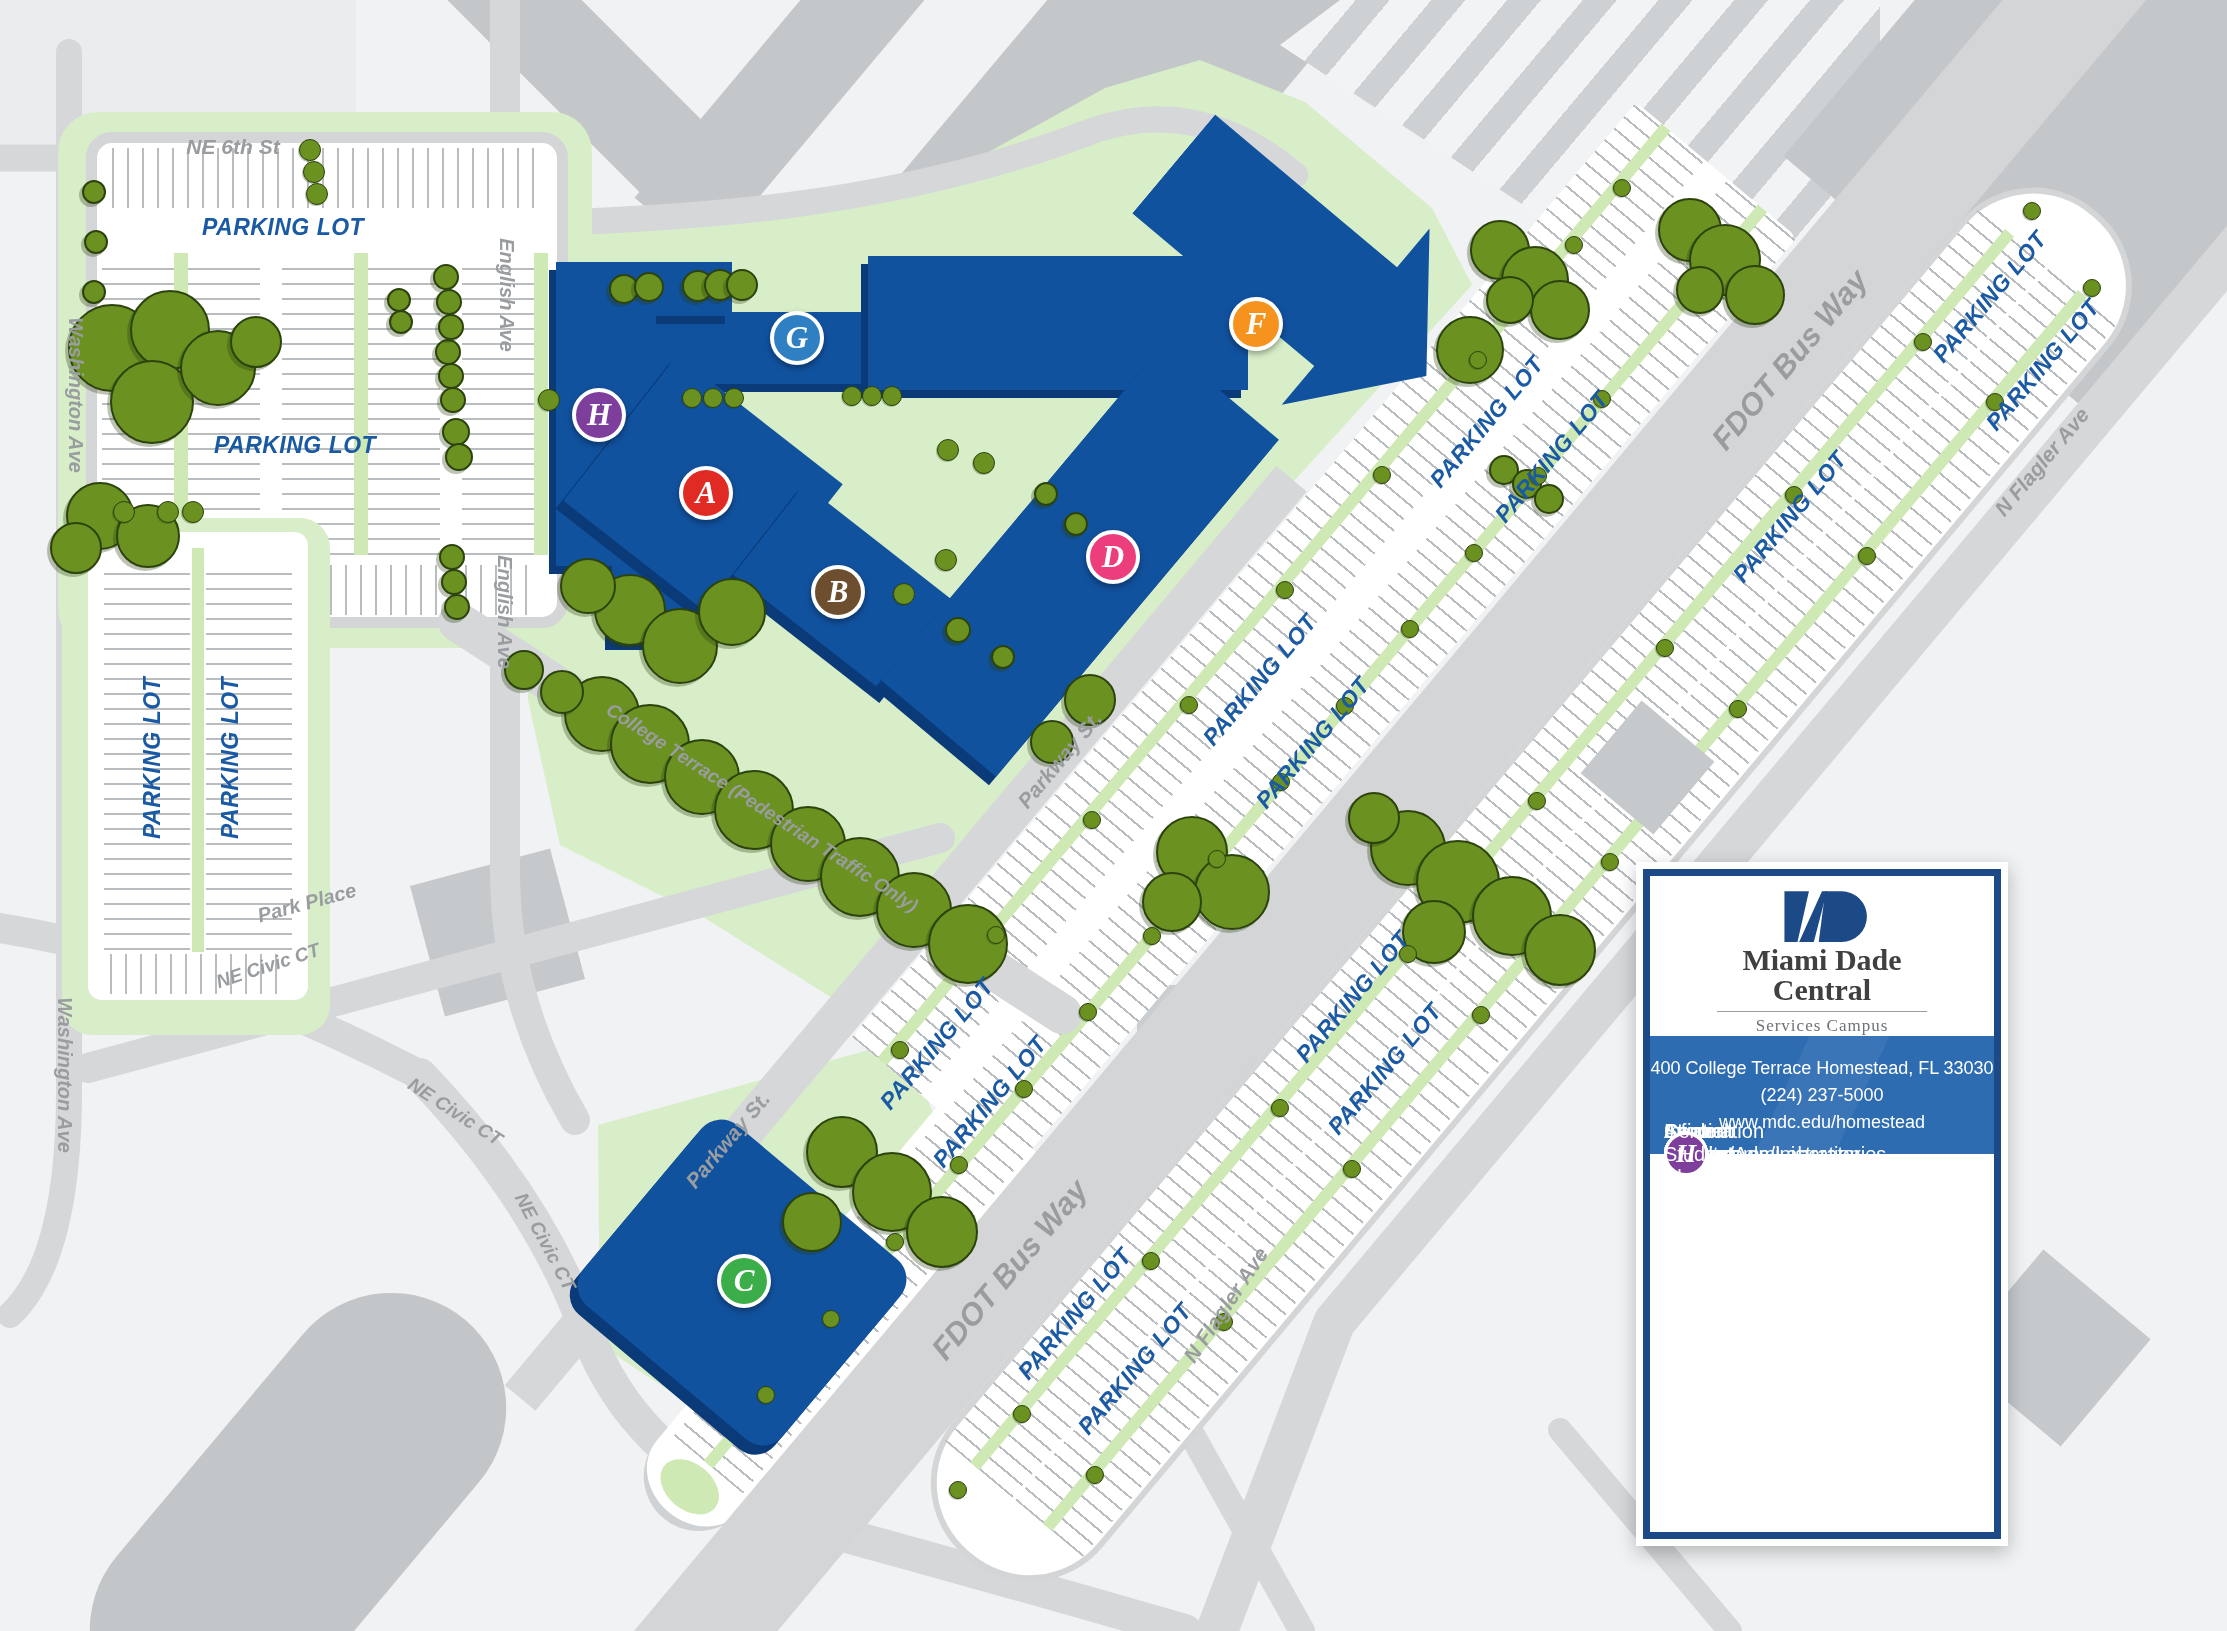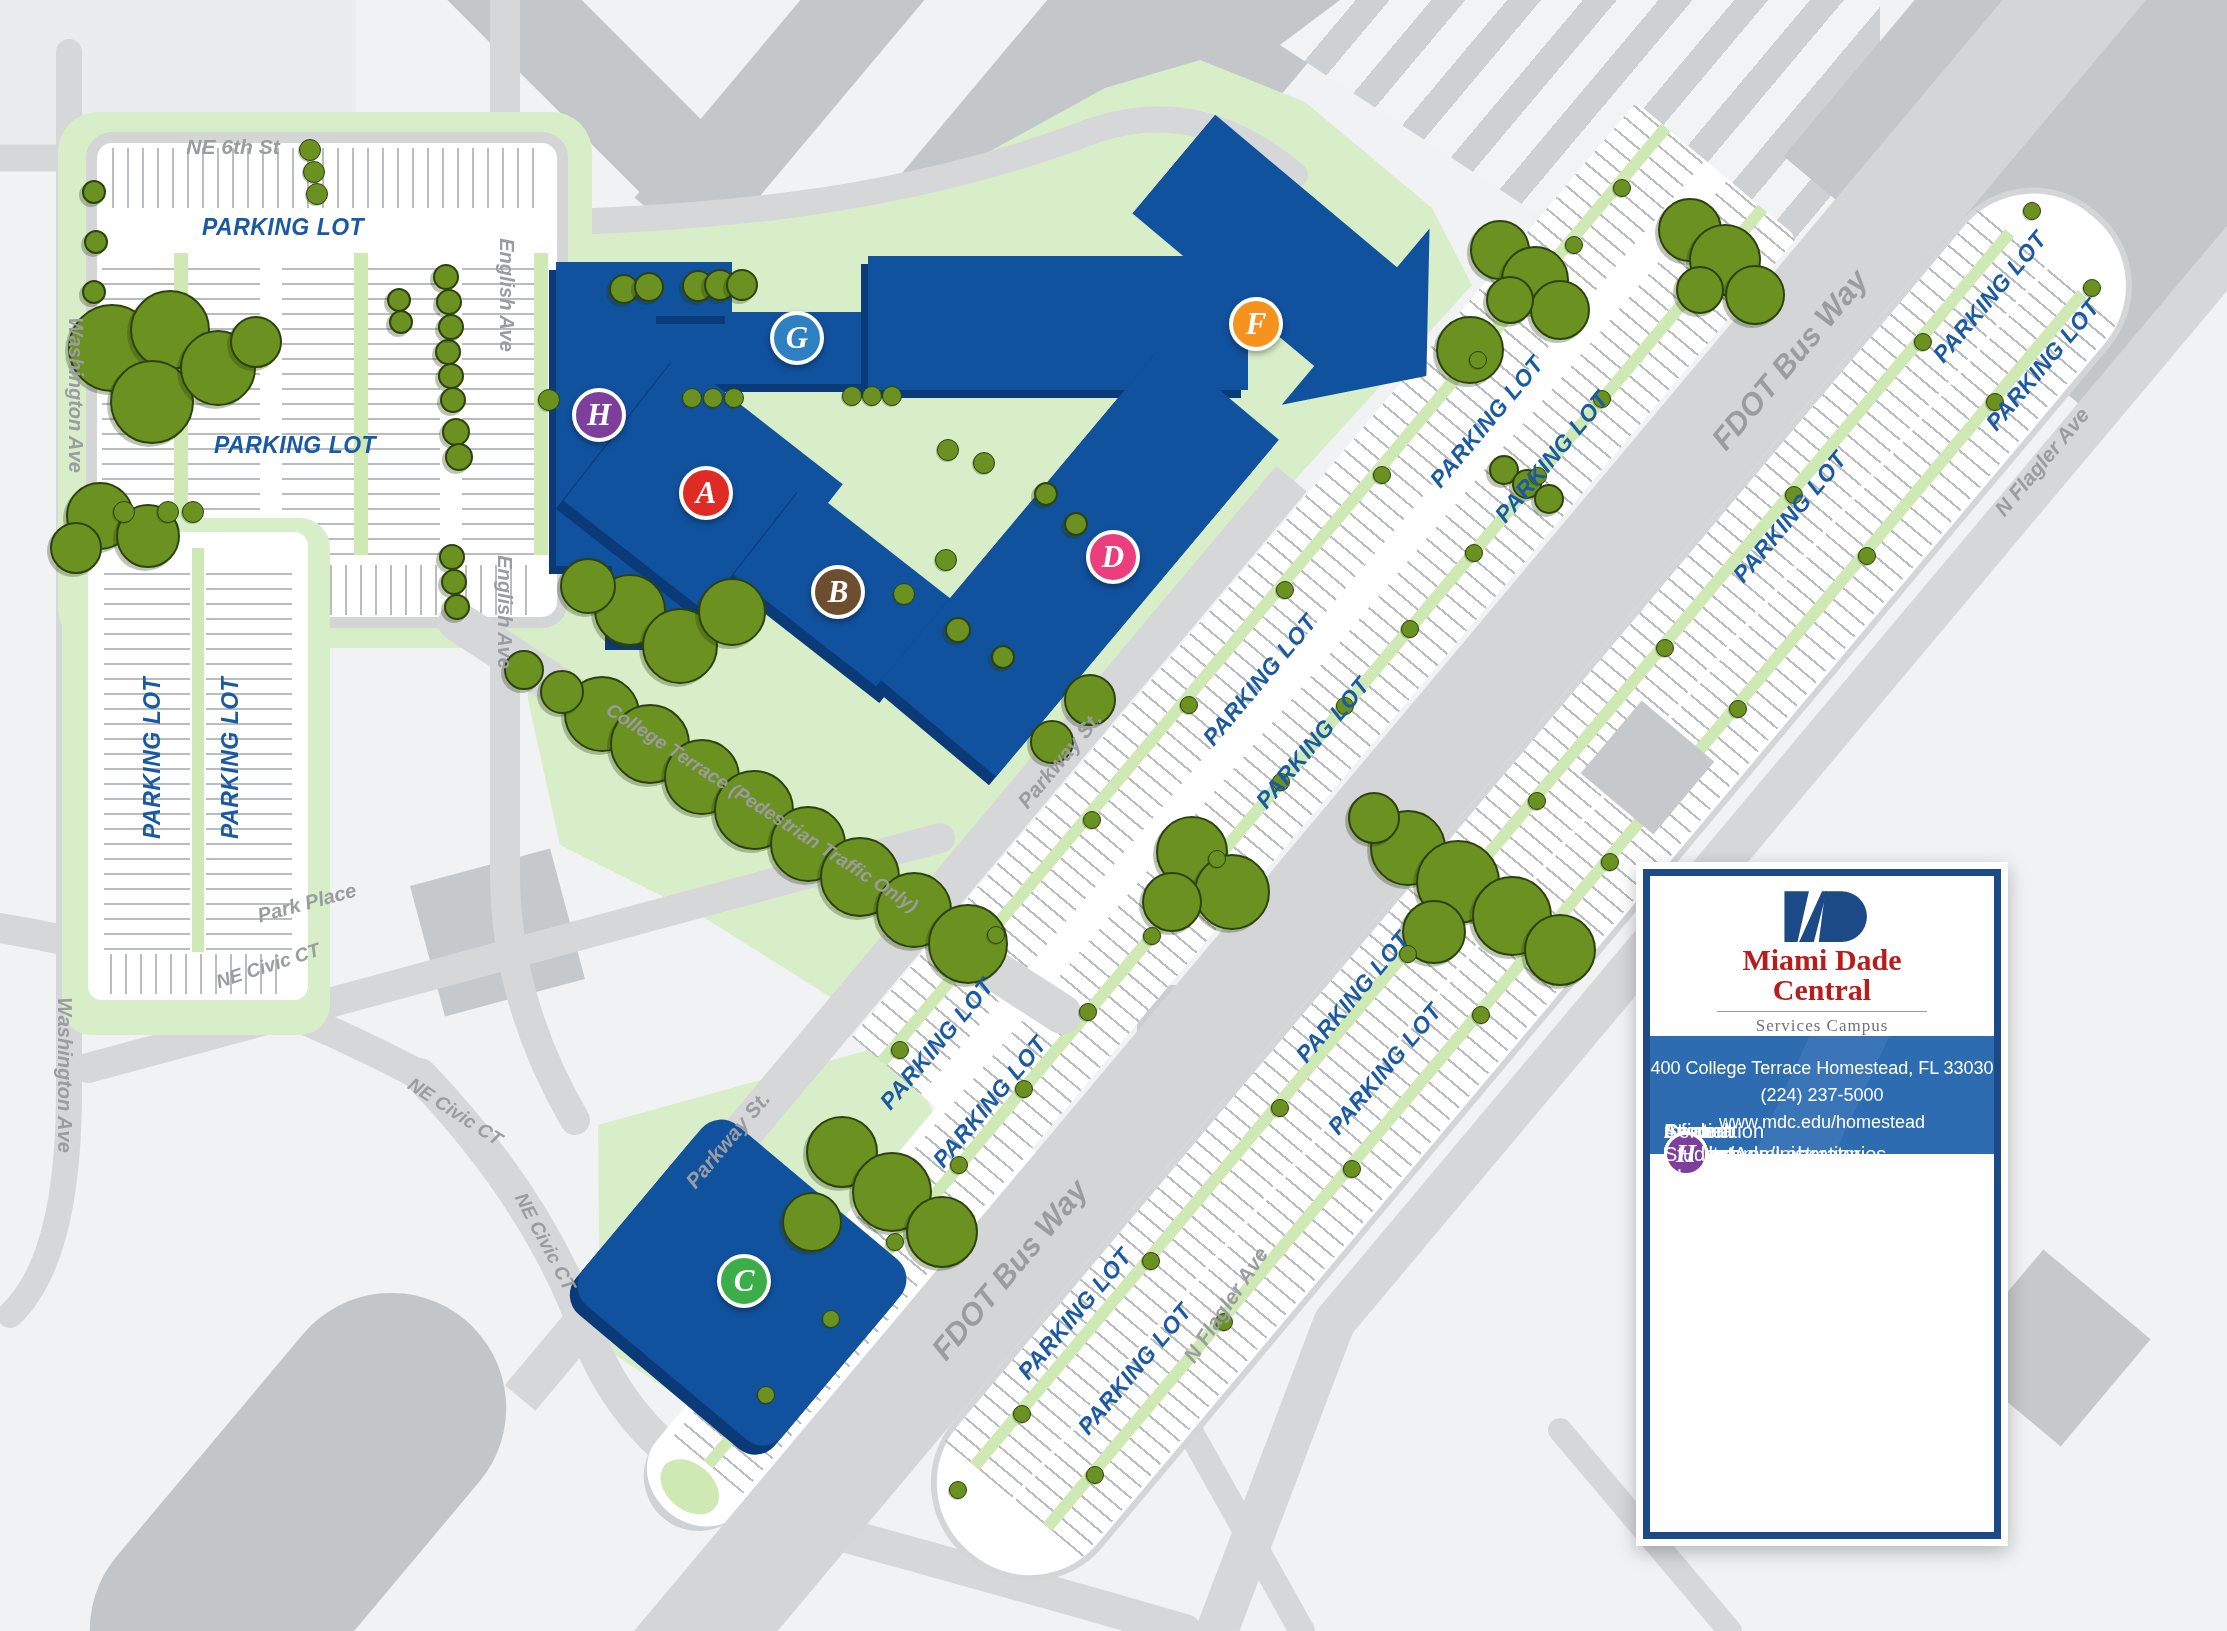--- a/index.html
+++ b/index.html
@@ -19,21 +19,21 @@
   .bldg{background:#11529f;}
   .park-label{color:#1a5aa4;font-weight:bold;font-style:italic;font-size:23px;letter-spacing:.5px;white-space:nowrap;transform-origin:center;}
   .street-label{color:#9a9da0;font-weight:bold;font-style:italic;white-space:nowrap;transform-origin:center;}
   .marker{border-radius:50%;border:4px solid #ffffff;box-shadow:0 3px 6px rgba(0,0,0,.35);
           display:flex;align-items:center;justify-content:center;color:#fff;
           font-style:italic;font-weight:bold;font-size:31px;font-family:"Liberation Serif",serif;}
   
   #legend{background:#fff;padding:7px;box-shadow:0 6px 18px rgba(0,0,0,.25);}
   #legend-frame{position:relative;width:100%;height:100%;border:7px solid #1b4a86;display:flex;flex-direction:column;}
   #legend-logo{position:relative;height:160px;background:#fff;display:flex;flex-direction:column;align-items:center;justify-content:flex-start;padding-top:12px;}
-  #legend-logo .mdc-name{position:static;font-family:"Liberation Serif",serif;font-weight:bold;color:#b91c1c;font-size:30px;line-height:30px;text-align:center;}
+  #legend-logo .mdc-name{position:static;font-family:"Liberation Serif",serif;font-weight:bold;color:#404040;font-size:30px;line-height:30px;text-align:center;}
   #legend-logo .divider{position:static;width:210px;height:1px;background:#9a9da0;margin:6px 0 4px 0;}
   #legend-logo .campus{position:static;font-family:"Liberation Serif",serif;color:#6e7276;font-size:17px;letter-spacing:1px;}
   #legend-address{position:relative;height:118px;background:#2e6cb2;color:#fff;display:flex;flex-direction:column;align-items:center;justify-content:center;gap:6px;
       background-image:linear-gradient(115deg,transparent 40%,rgba(255,255,255,.06) 40% 60%,transparent 60%);}
   #legend-address div{position:static;font-size:18px;}
   #legend-items{position:relative;flex:1;display:flex;flex-direction:column;
       background-image:linear-gradient(115deg,transparent 42%,rgba(255,255,255,.05) 42% 58%,transparent 58%),linear-gradient(65deg,transparent 42%,rgba(255,255,255,.05) 42% 58%,transparent 58%);}
   .legend-row{position:static;flex:1;display:flex;align-items:center;gap:16px;padding-left:14px;}
   .legend-row.light{background:rgba(91,144,195,.93);}
   .legend-row.dark{background:rgba(66,112,154,.93);}

